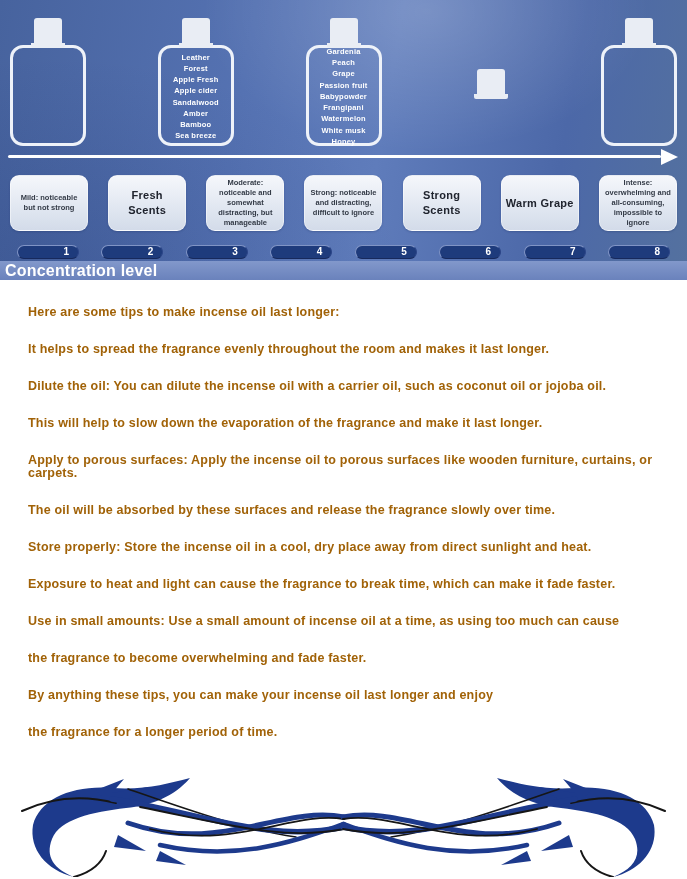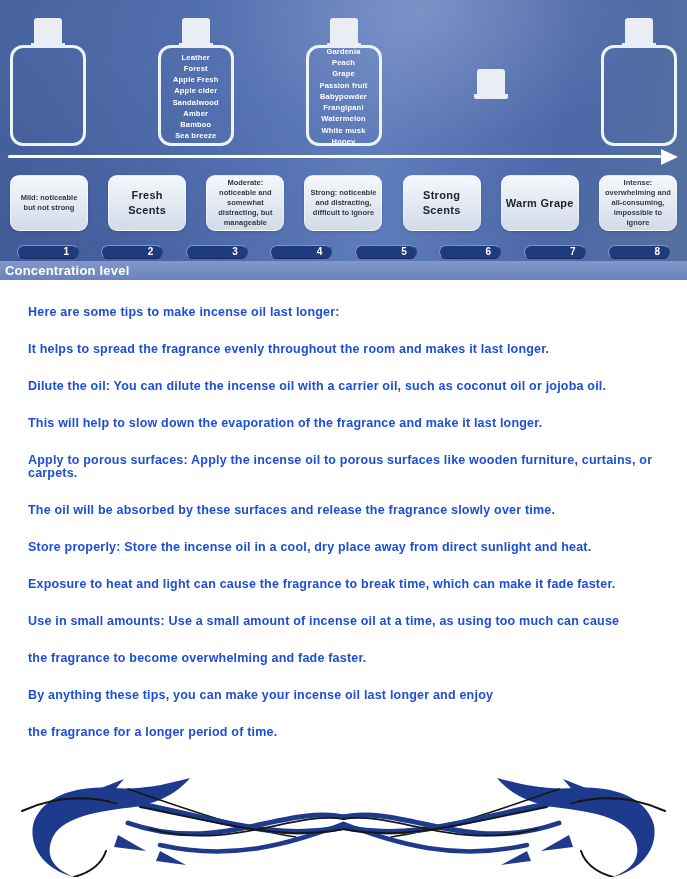--- a/index.html
+++ b/index.html
@@ -87,28 +87,28 @@
     display: flex; justify-content: flex-end; align-items: center;
     padding-right: 9px;
     color: #ffffff; font-size: 10px; font-weight: bold; line-height: 1;
   }
   .caption-strip {
     position: absolute; left: 0; right: 0; bottom: 0; height: 19px;
     background: linear-gradient(180deg, #8298cb, #6a82bc);
     display: flex; align-items: center; padding-left: 5px;
   }
   .caption-strip span {
-    color: #ffffff; font-size: 13px; font-weight: bold; letter-spacing: .2px;
+    color: #ffffff; font-size: 16px; font-weight: bold; letter-spacing: .2px;
   }
 
   
   .tips { padding: 26px 20px 0 28px; }
   .tip-line {
     font-size: 12.5px; line-height: 13px; font-weight: 600;
-    color: #1d4ed8; letter-spacing: .2px;
+    color: #a16207; letter-spacing: .2px;
     margin-bottom: 24px;
   }
 
   
   .divider-wrap { position: absolute; left: 0; bottom: 2px; width: 687px; height: 100px; }
 </style>
 </head>
 <body>
 
 <div class="page">

